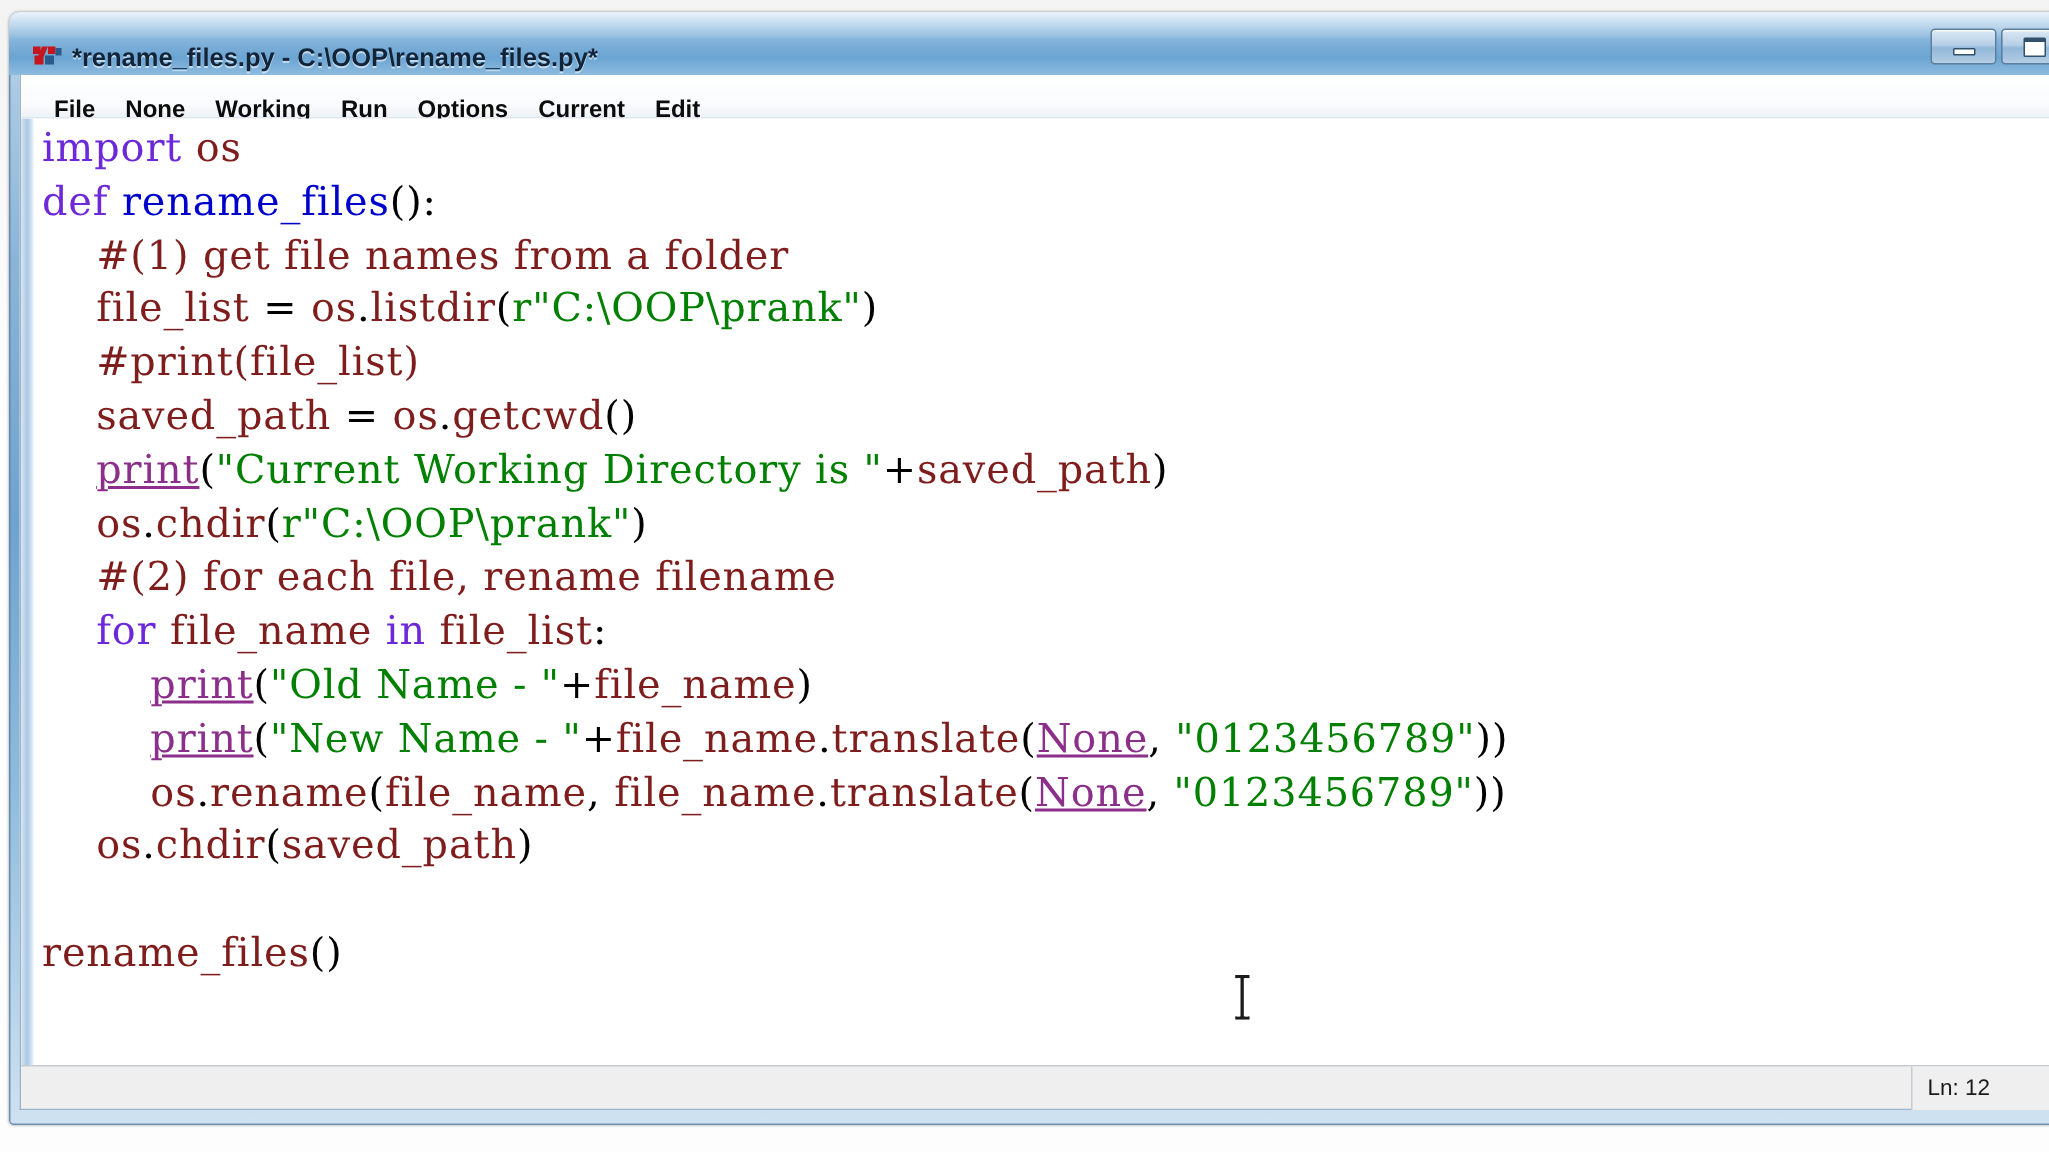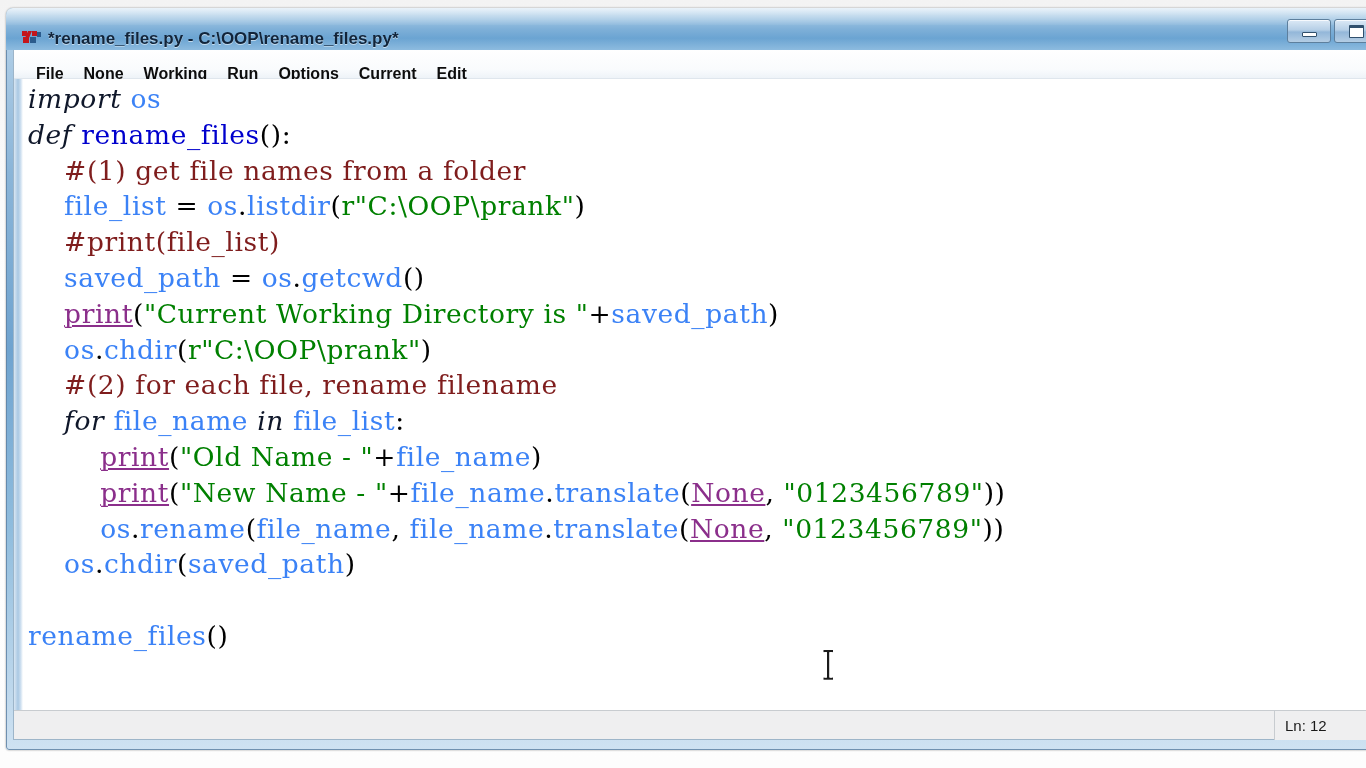--- a/index.html
+++ b/index.html
@@ -195,26 +195,26 @@
     font-size: 26.5px;
     line-height: 35.8px;
     letter-spacing: 0.6px;
     color: #000000;
     white-space: pre;
     tab-size: 4;
   }
   #code .ln { display: block; height: 35.8px; }
 
   
-  .kw   { color: #0f172a; font-style: italic; }          
+  .kw   { color: #6d28d9; }          
   .fn   { color: #0000cd; }          
   .com  { color: #7f1d1d; }          
   .str  { color: #008000; }          
   .bi   { color: #8b2f8b; text-decoration: underline; }          
-  .pl   { color: #3b82f6; }          
+  .pl   { color: #7f1d1d; }          
 
   
   #mouse-ibeam {
     position: absolute;
     left: 809px;
     top: 570px;
     width: 11px;
     height: 32px;
     pointer-events: none;
   }

